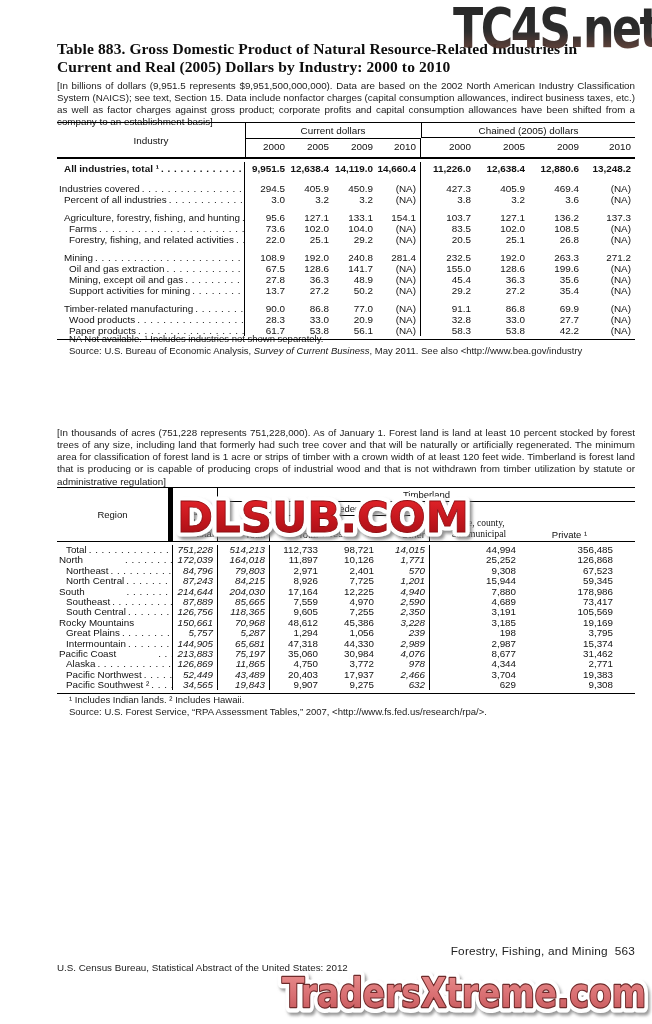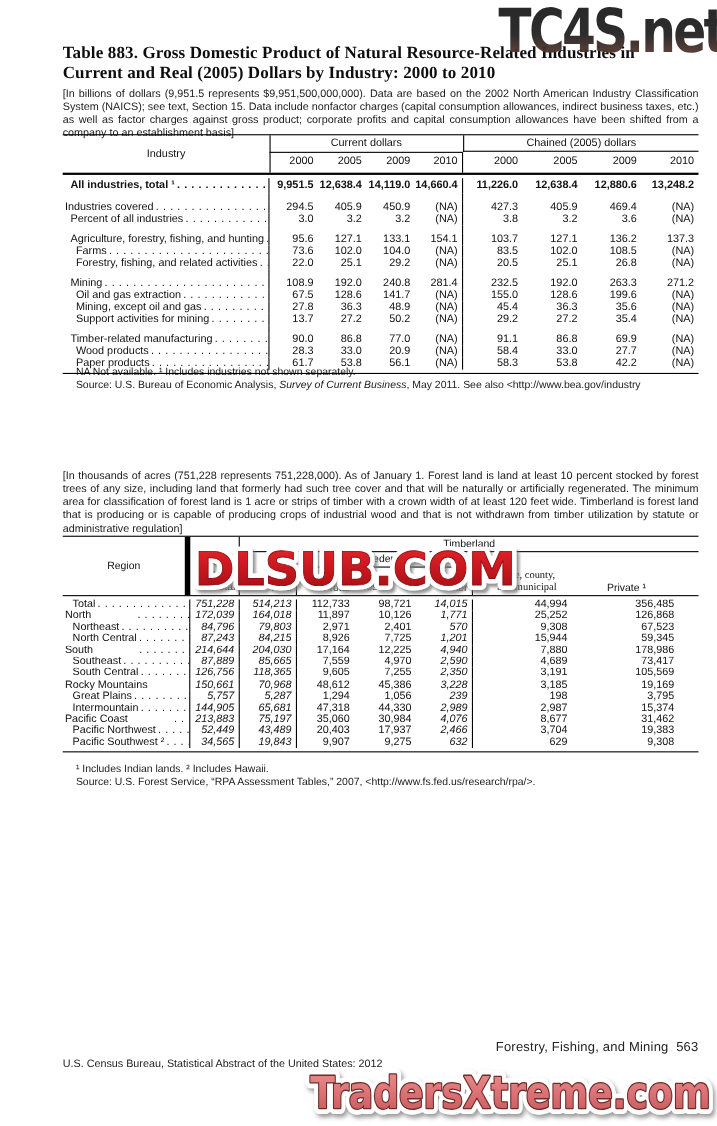--- a/index.html
+++ b/index.html
@@ -326,21 +326,21 @@
         </div>
         <div class="t883-row">
           <div class="c c0 ind2">
             <span class="lt">Wood products</span>
             <span class="dots"></span>
           </div>
           <div class="c num">28.3</div>
           <div class="c num">33.0</div>
           <div class="c num">20.9</div>
           <div class="c num vb">(NA)</div>
-          <div class="c num">58.4</div>
+          <div class="c num">32.8</div>
           <div class="c num">33.0</div>
           <div class="c num">27.7</div>
           <div class="c num">(NA)</div>
         </div>
         <div class="t883-row">
           <div class="c c0 ind2">
             <span class="lt">Paper products</span>
             <span class="dots"></span>
           </div>
           <div class="c num">61.7</div>
@@ -513,20 +513,33 @@
             <span class="lt">Pacific Coast</span>
             <span class="dots"></span>
           </div>
           <div class="c num vb">213,883</div>
           <div class="c num vb">75,197</div>
           <div class="c num">35,060</div>
           <div class="c num">30,984</div>
           <div class="c num vb">4,076</div>
           <div class="c num pc6">8,677</div>
           <div class="c num pc7">31,462</div>
+        </div>
+        <div class="t884-row">
+          <div class="c c0 ind884-1">
+            <span class="lt">Alaska</span>
+            <span class="dots"></span>
+          </div>
+          <div class="c num vb">126,869</div>
+          <div class="c num vb">11,865</div>
+          <div class="c num">4,750</div>
+          <div class="c num">3,772</div>
+          <div class="c num vb">978</div>
+          <div class="c num pc6">4,344</div>
+          <div class="c num pc7">2,771</div>
         </div>
         <div class="t884-row">
           <div class="c c0 ind884-1">
             <span class="lt">Pacific Northwest</span>
             <span class="dots"></span>
           </div>
           <div class="c num vb">52,449</div>
           <div class="c num vb">43,489</div>
           <div class="c num">20,403</div>
           <div class="c num">17,937</div>

